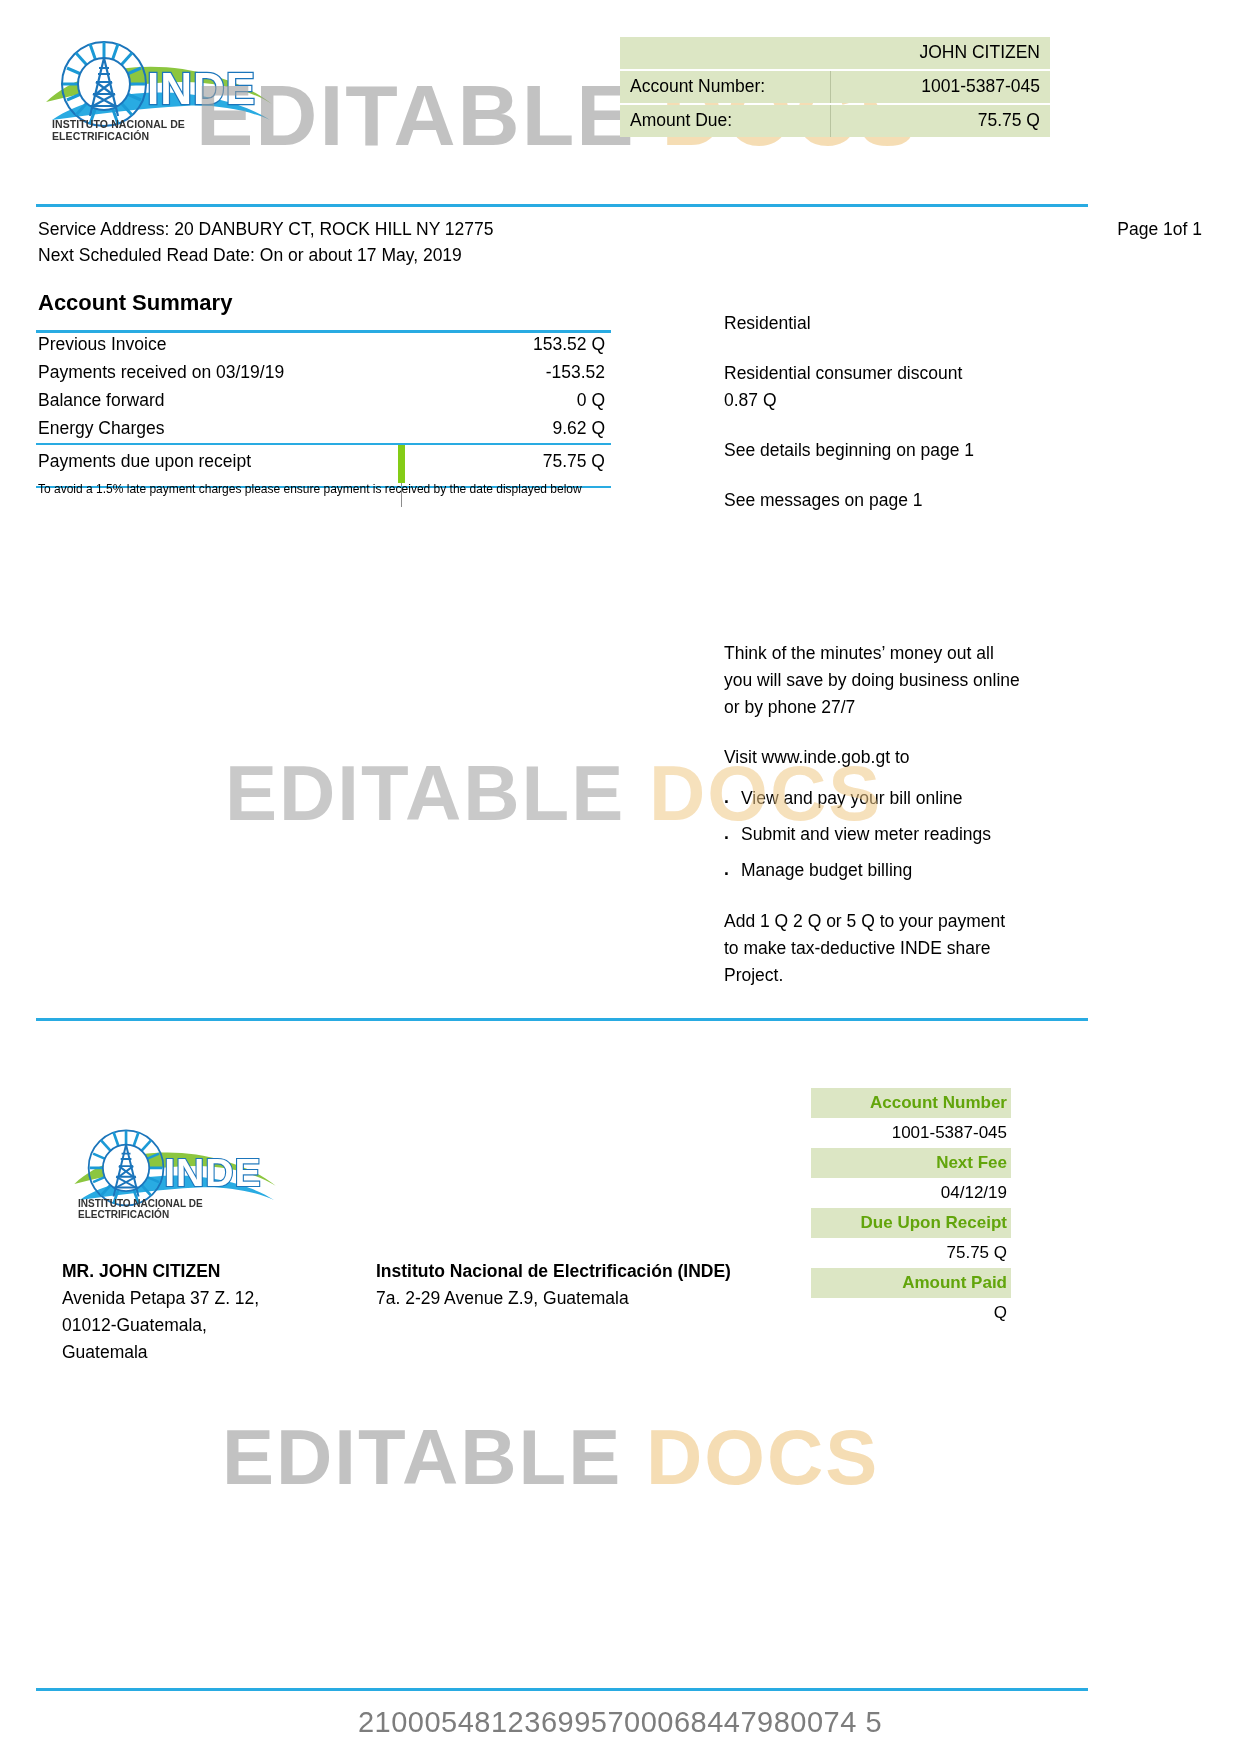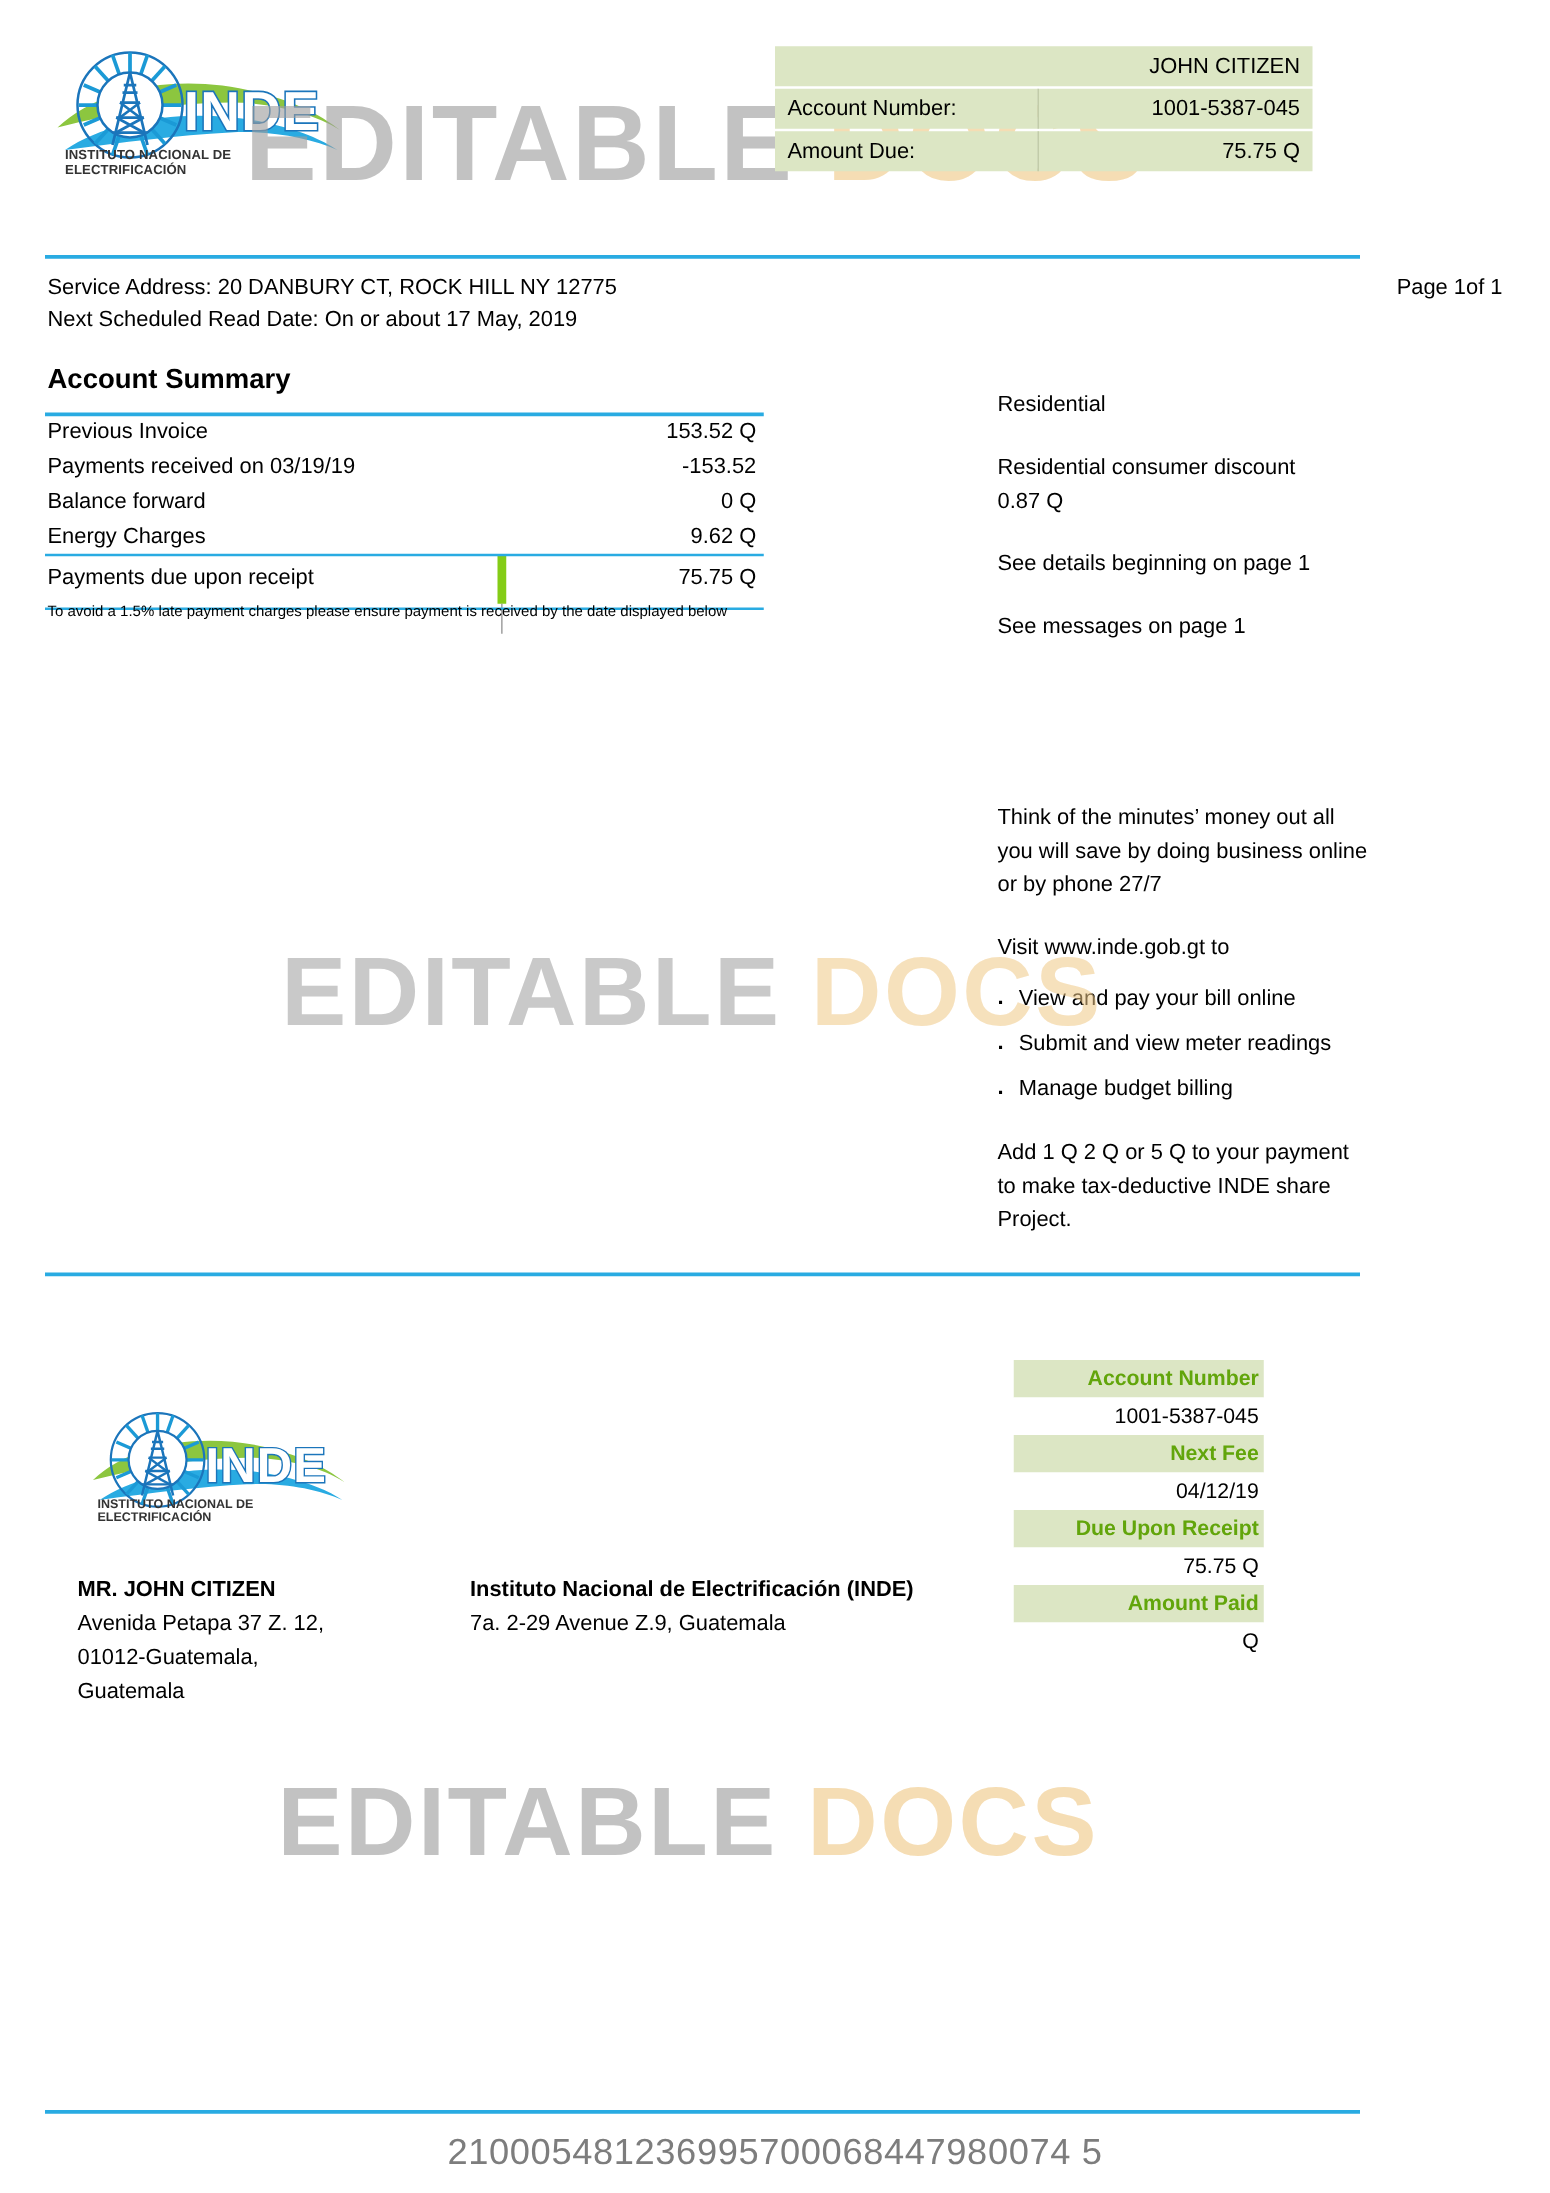--- a/index.html
+++ b/index.html
@@ -125,21 +125,21 @@
     position: absolute;
     left: 38px; top: 476px;
     width: 560px;
     font-size: 12px;
     line-height: 27px;
   }
 
   
   .rcol {
     position: absolute;
-    left: 798px;
+    left: 724px;
     width: 300px;
     font-size: 17.5px;
     line-height: 27px;
   }
   .rcol p { margin: 0 0 23px 0; }
   .rcol .bullets { margin: 0; padding: 0; list-style: none; }
   .rcol .bullets li {
     margin: 0 0 9px 0;
     padding-left: 17px;
     position: relative;

